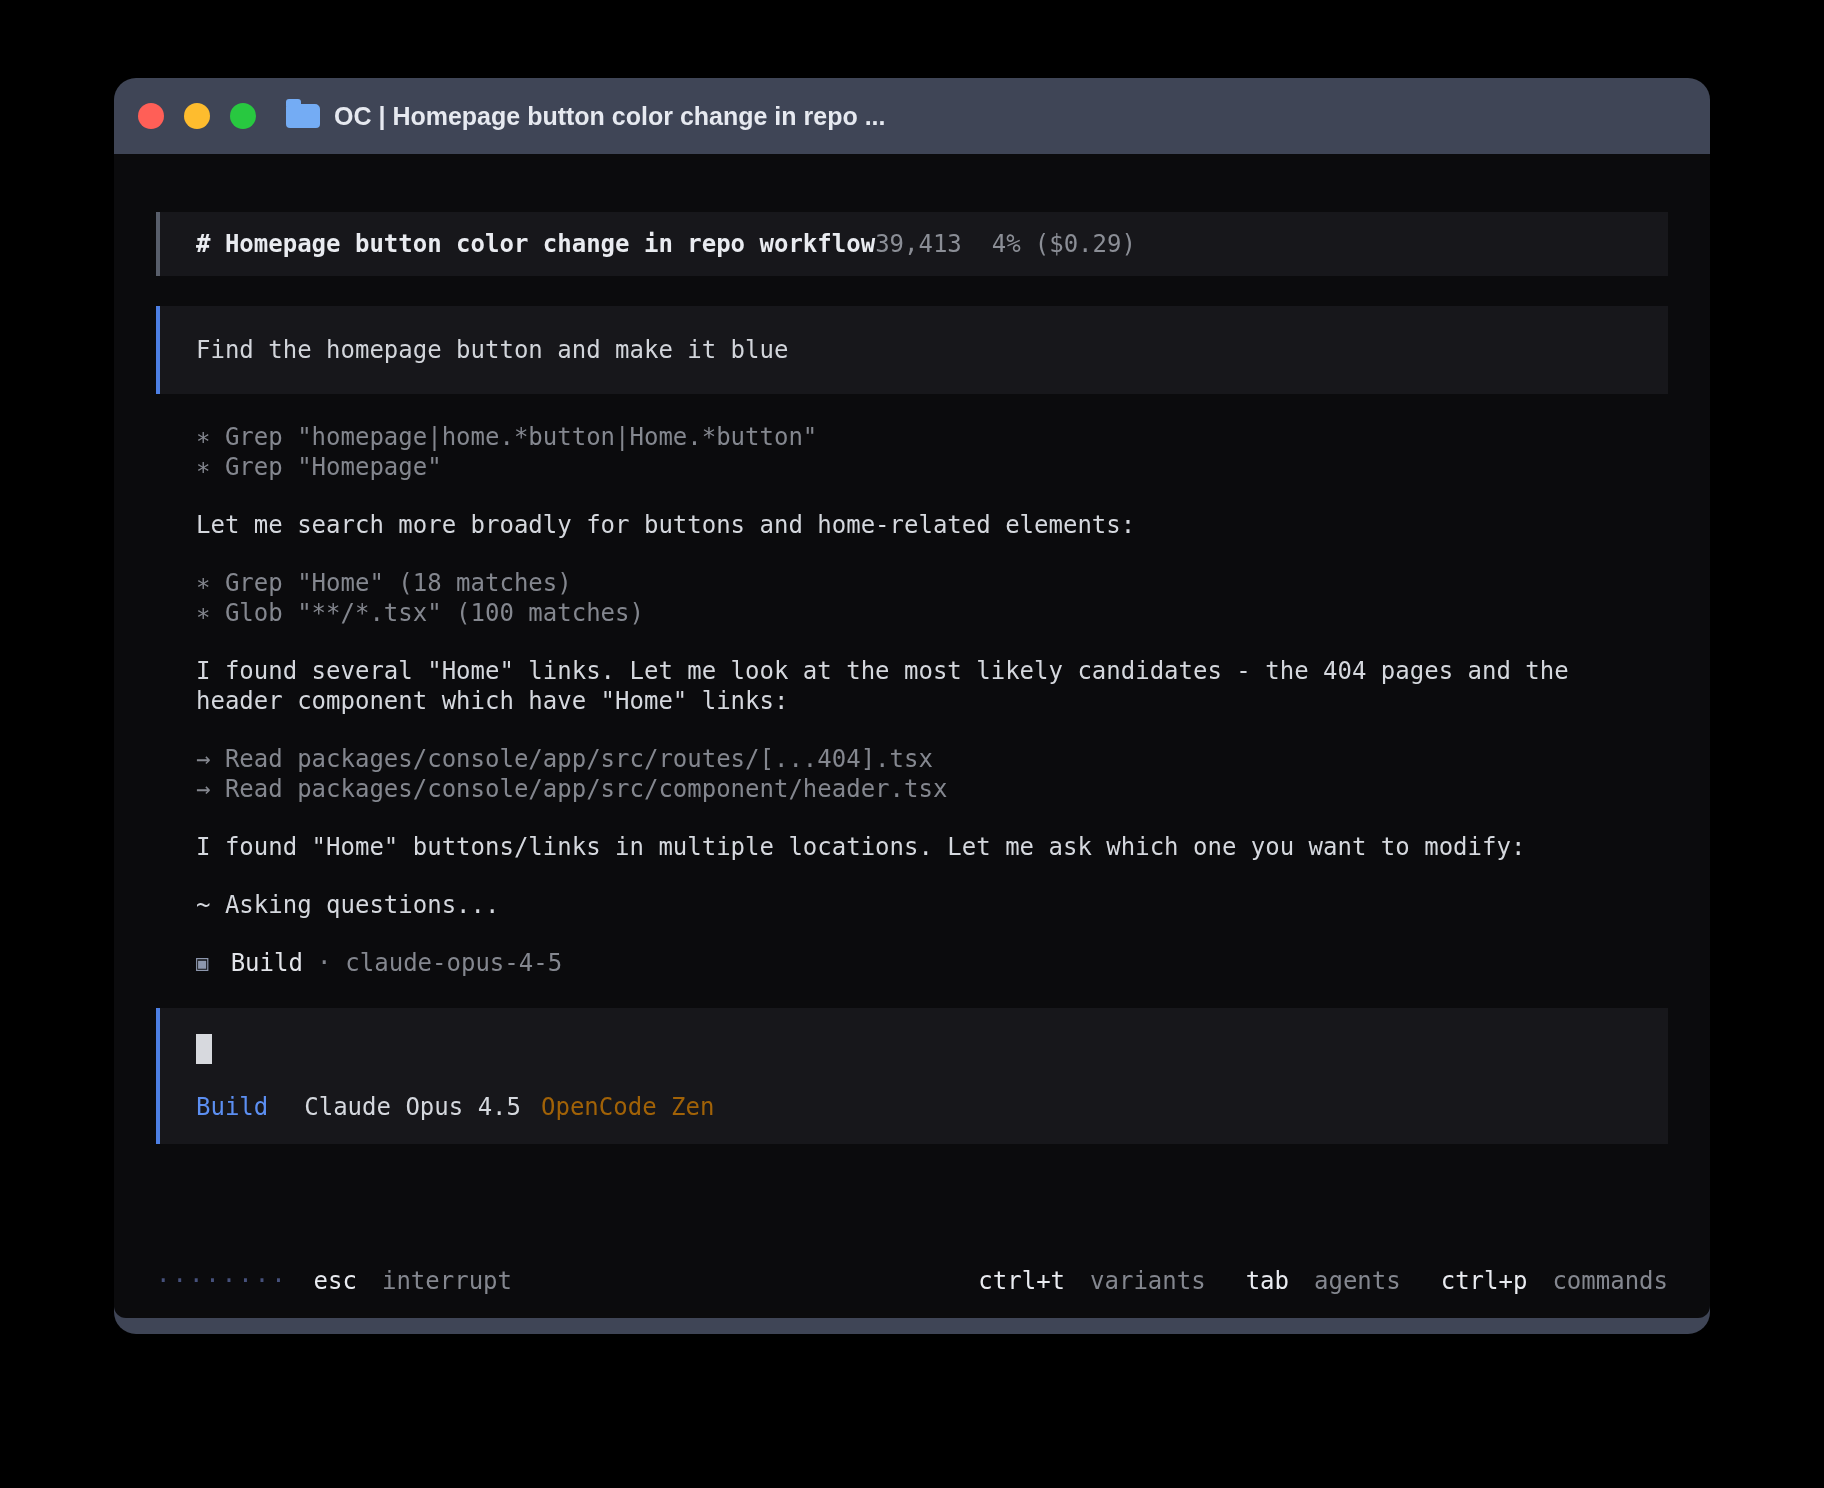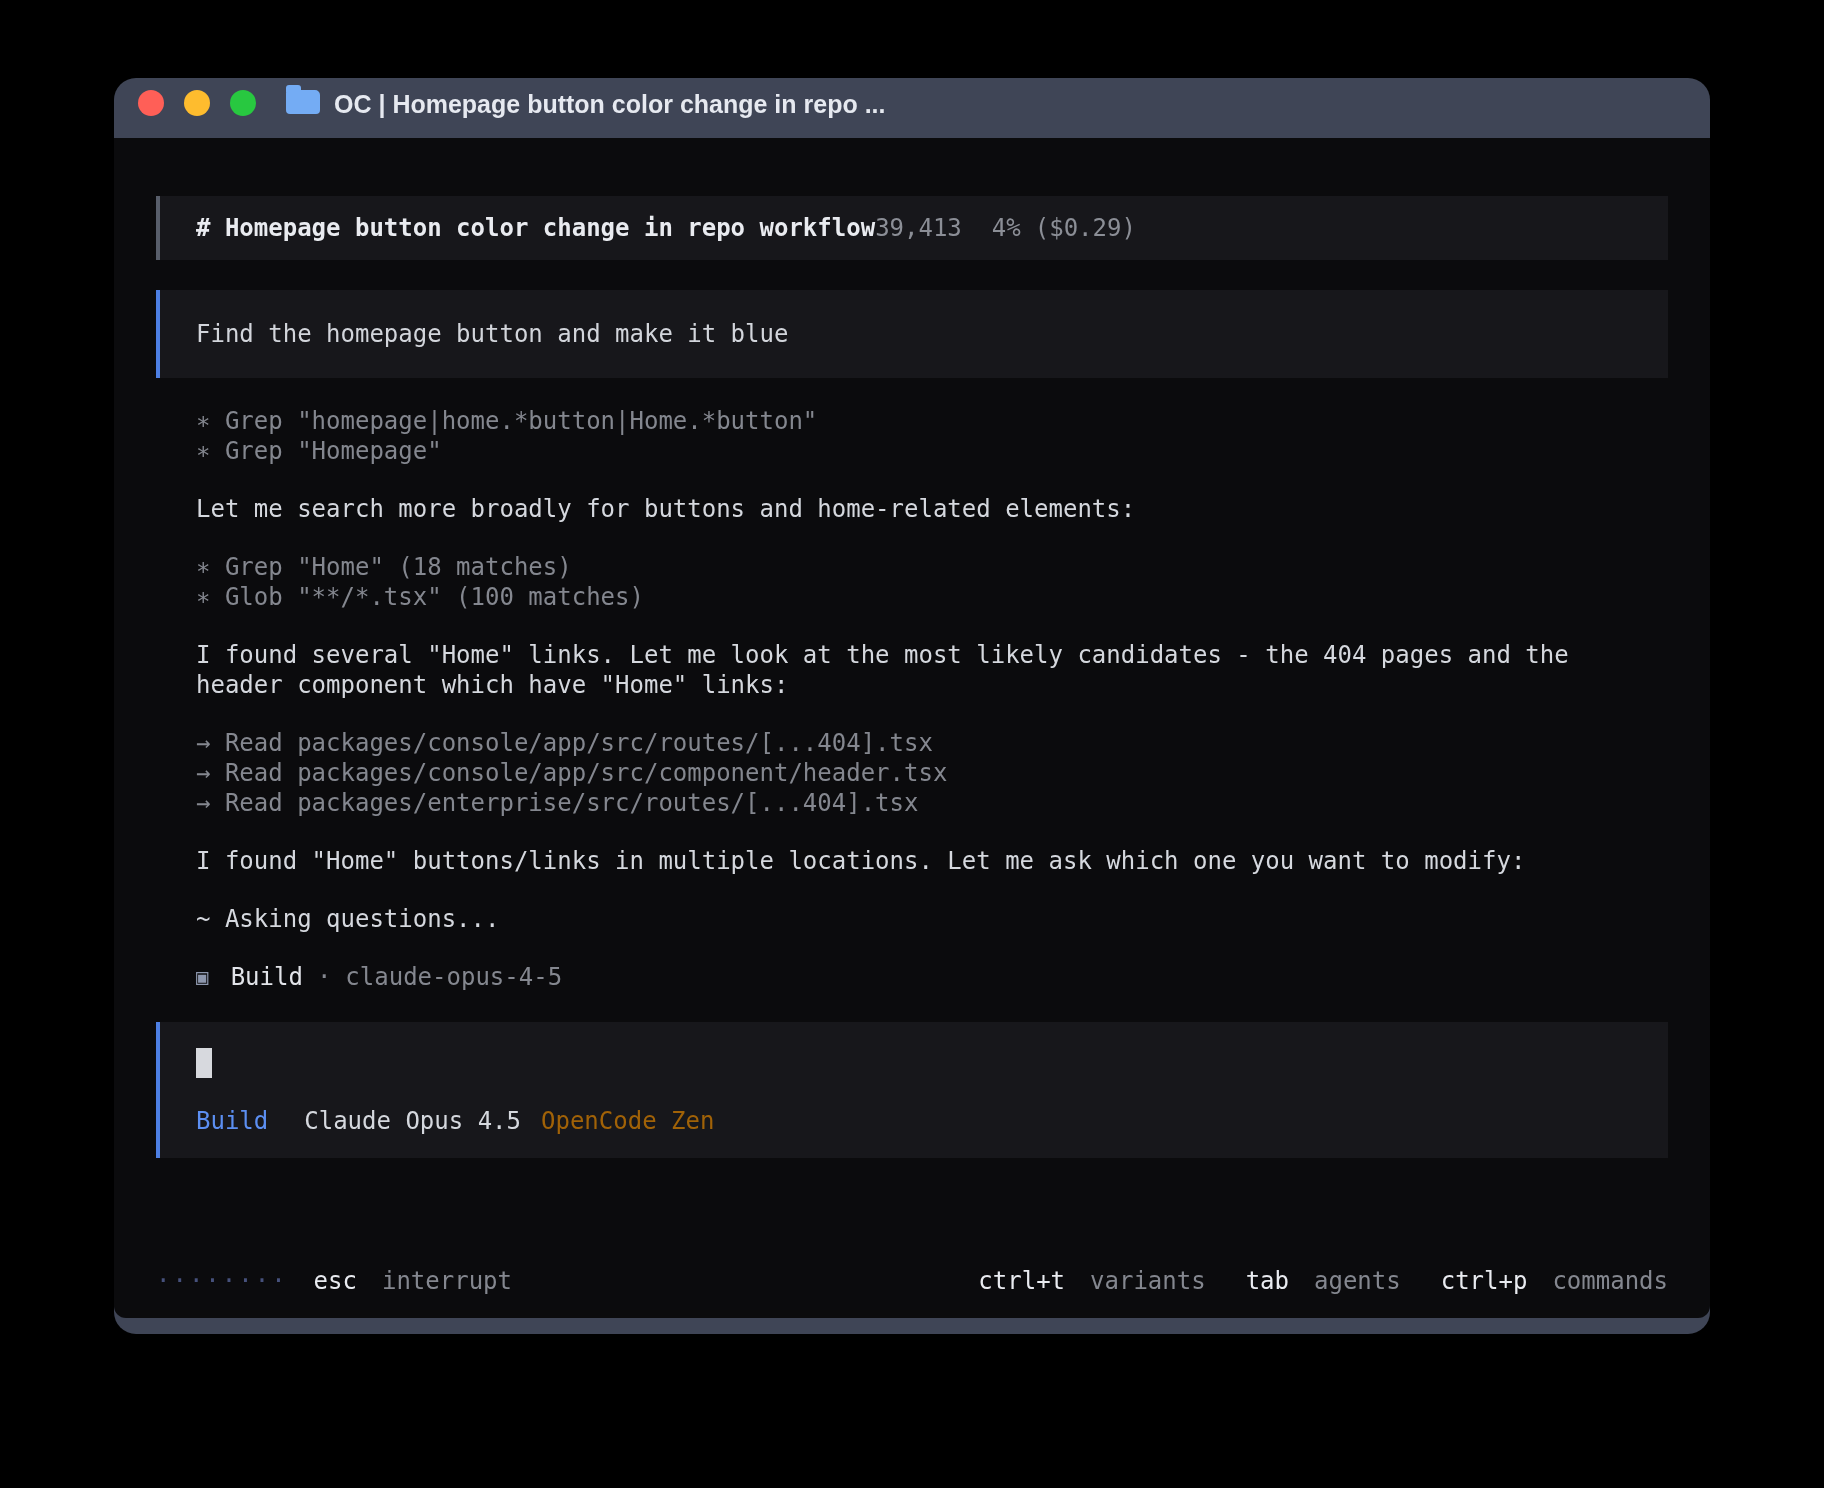--- a/index.html
+++ b/index.html
@@ -6,21 +6,21 @@
   html, body { width:1824px; height:1488px; background:#000000; overflow:hidden; }
   body { font-family:"DejaVu Sans Mono", monospace; }
 
   .window {
     width:1596px; height:1256px; margin:78px auto 0;
     background:#3f4556; border-radius:22px; overflow:hidden;
     display:flex; flex-direction:column;
   }
 
   
-  .titlebar { height:60px; flex:0 0 auto; display:flex; padding:12px 24px; }
+  .titlebar { height:76px; flex:0 0 auto; display:flex; align-items:center; padding:12px 24px; }
   .traffic { display:flex; gap:20px; }
   .tl { width:26px; height:26px; border-radius:50%; display:inline-block; }
   .tl.red { background:#ff5f57; }
   .tl.yellow { background:#febc2e; }
   .tl.green { background:#28c840; }
   .folder { width:34px; height:24px; background:#74acf4; border-radius:3px 5px 4px 4px; margin-left:30px; position:relative; flex:0 0 auto; }
   .folder::before { content:""; position:absolute; top:-5px; left:0; width:15px; height:7px; background:#74acf4; border-radius:3px 3px 0 0; }
   .wtitle { margin-left:14px; font-family:"Liberation Sans", sans-serif; font-weight:bold; font-size:25px; color:#e6e9f0; white-space:nowrap; }
 
   
@@ -104,21 +104,20 @@
         <div class="group tool">
           <div class="line">∗ Grep "Home" (18 matches)</div>
           <div class="line">∗ Glob "**/*.tsx" (100 matches)</div>
         </div>
         <div class="group text">
           <div class="line">I found several "Home" links. Let me look at the most likely candidates - the 404 pages and the header component which have "Home" links:</div>
         </div>
         <div class="group tool">
           <div class="line">→ Read packages/console/app/src/routes/[...404].tsx</div>
           <div class="line">→ Read packages/console/app/src/component/header.tsx</div>
-          <div class="line">→ Read packages/enterprise/src/routes/[...404].tsx</div>
         </div>
         <div class="group text">
           <div class="line">I found "Home" buttons/links in multiple locations. Let me ask which one you want to modify:</div>
         </div>
         <div class="group text">
           <div class="line">~ Asking questions...</div>
         </div>
       </div>
 
     <div class="agent-line">

